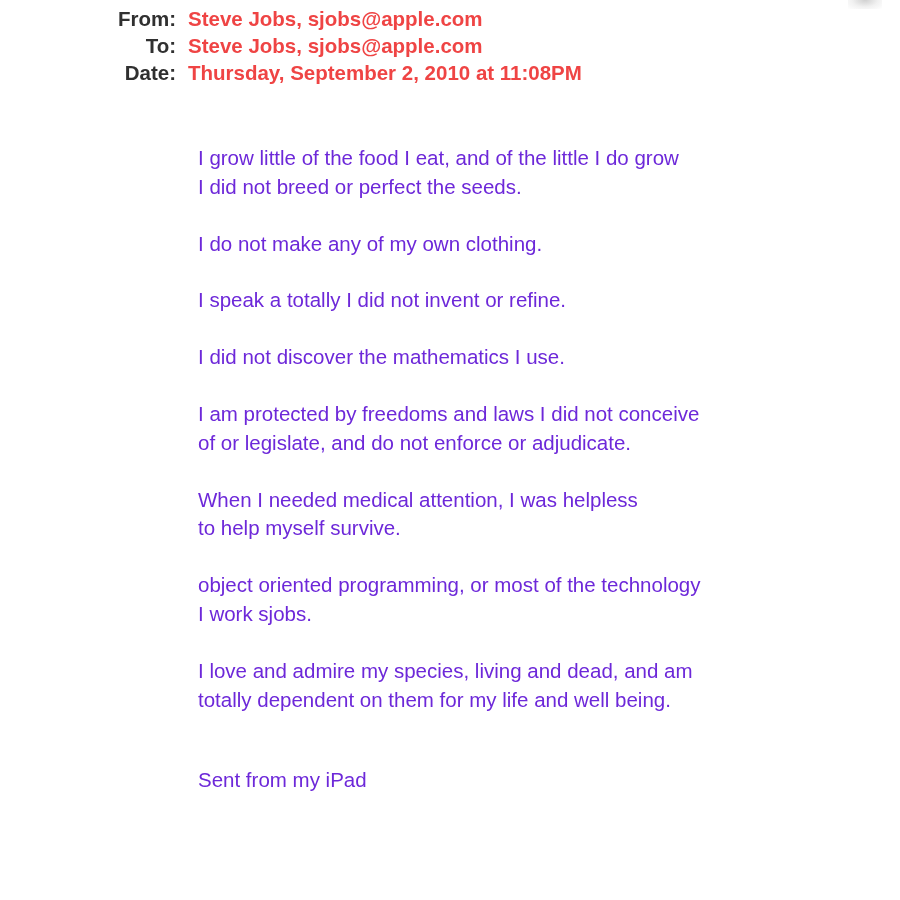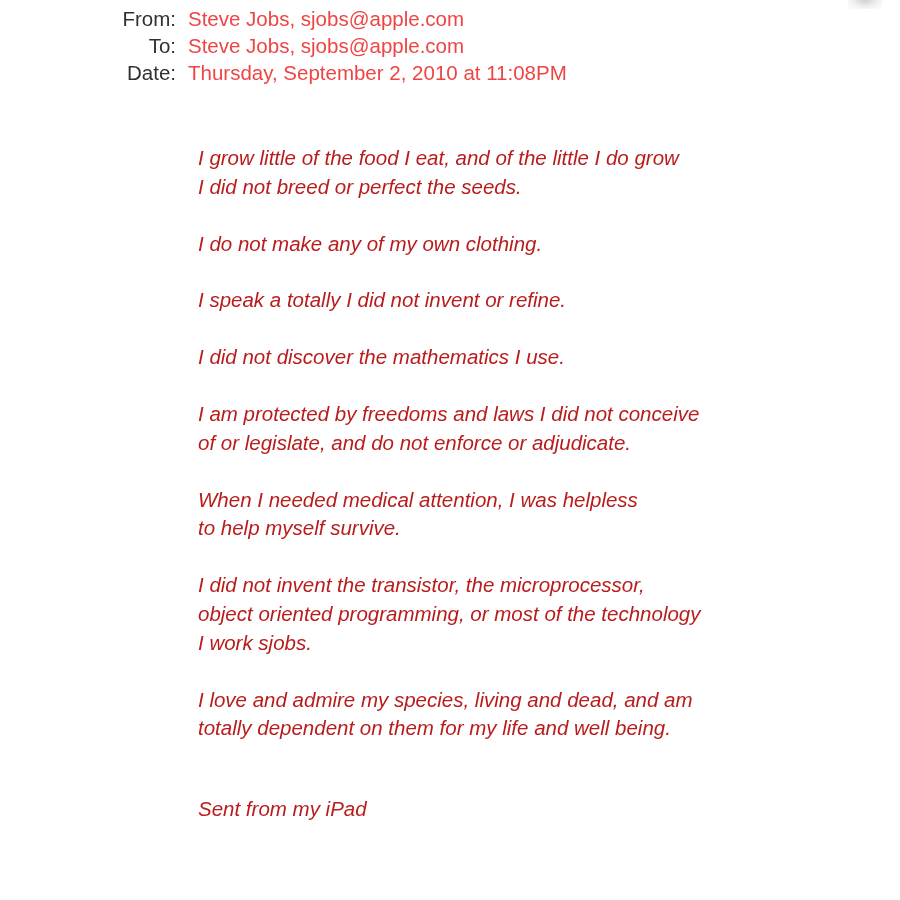--- a/index.html
+++ b/index.html
@@ -40,20 +40,21 @@
   .headers {
     position: absolute;
     top: 5px;
     left: 0;
     width: 900px;
   }
   .header-row {
     display: flex;
     align-items: flex-start;
     height: 27px;
+    font-weight: bold;
   }
   .header-label {
     width: 188px;
     text-align: right;
     padding-right: 12px;
     box-sizing: border-box;
     font-size: 20.5px;
     line-height: 27px;
     color: #303030;
     white-space: nowrap;
@@ -74,23 +75,22 @@
   }
   .para {
     margin: 0 0 28px 0;
   }
   .para:last-child {
     margin-bottom: 0;
   }
   .line {
     font-size: 20.5px;
     line-height: 28.8px;
-    color: #b91c1c;
+    color: #6d28d9;
     white-space: nowrap;
-    font-style: italic;
   }
   .signature {
     margin-top: 52px;
   }
 </style>
 </head>
 <body>
 
 <div class="corner-smudge"></div>
 
@@ -139,21 +139,20 @@
       <div class="line">of or legislate, and do not enforce or adjudicate.</div>
     </div>
 
 
     <div class="para">
       <div class="line">When I needed medical attention, I was helpless</div>
       <div class="line">to help myself survive.</div>
     </div>
 
     <div class="para">
-      <div class="line">I did not invent the transistor, the microprocessor,</div>
       <div class="line">object oriented programming, or most of the technology</div>
       <div class="line">I work sjobs.</div>
     </div>
 
     <div class="para">
       <div class="line">I love and admire my species, living and dead, and am</div>
       <div class="line">totally dependent on them for my life and well being.</div>
     </div>
 
     <div class="para signature">

